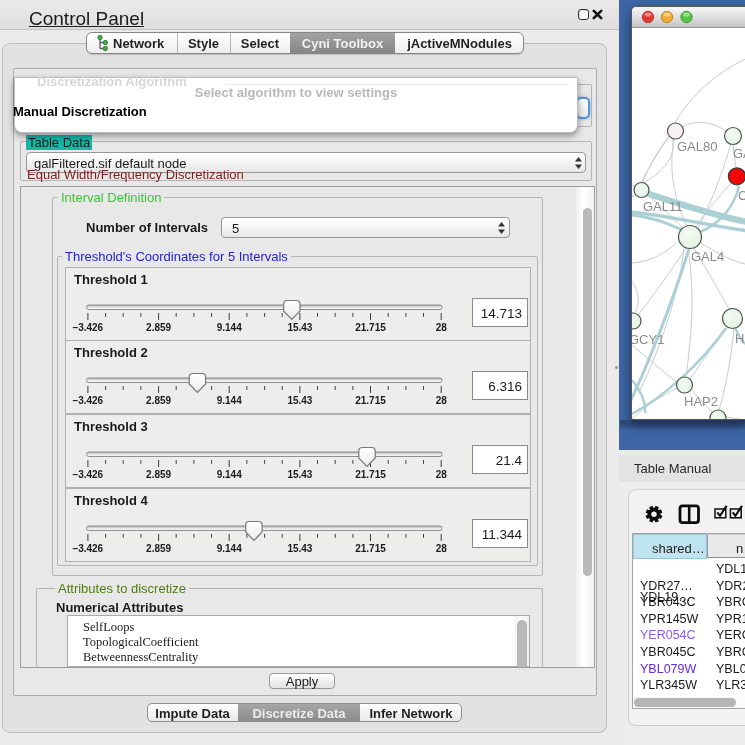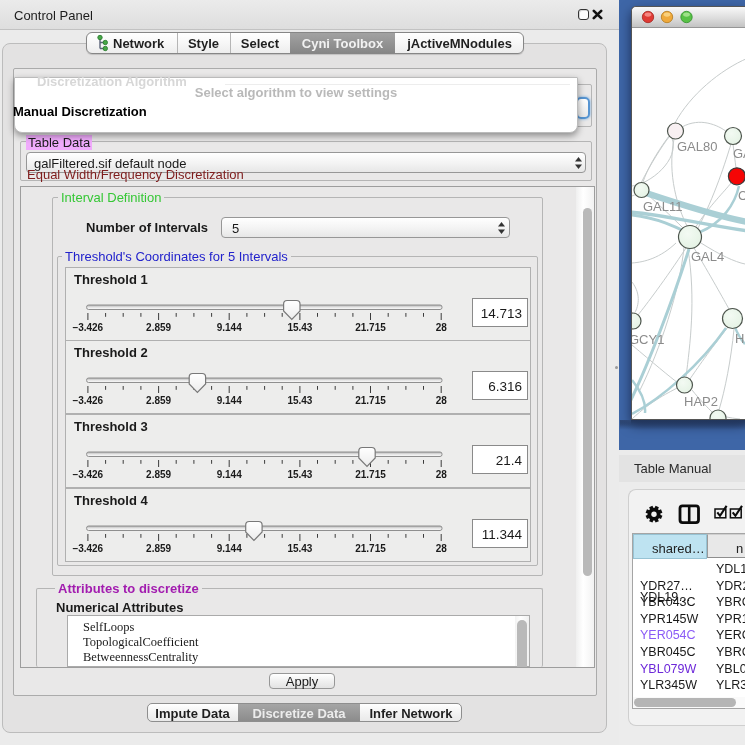--- a/index.html
+++ b/index.html
@@ -7,21 +7,21 @@
 body { position:relative; background:#ebebeb; overflow:hidden; font-size:13px; color:#1a1a1a; }
 .abs { position:absolute; }
 .combo { position:absolute; background:linear-gradient(#ffffff,#f3f3f3 55%,#e7e7e7); border:1px solid #979797; border-radius:4px; }
 .gbox { position:absolute; border:1px solid #b5b5b5; border-radius:2px; }
 .glabel { position:absolute; background:transparent; padding:0 3px; line-height:13px; }
 </style>
 </head>
 <body>
 
 <div class="abs" style="left:0;top:0;width:745px;height:30px;background:linear-gradient(#ebebeb,#dedede);border-bottom:1px solid #c2c2c2;"></div>
-<div class="abs" style="left:14px;top:8px;font-size:13px;color:#1c1c1c;">Control Panel</div>
+<div class="abs" style="left:29px;top:8px;font-size:19px;color:#1c1c1c;text-decoration:underline;">Control Panel</div>
 <div class="abs" style="left:578px;top:9px;width:11px;height:11px;border:1.5px solid #333;border-radius:3px;background:#fdfdfd;box-shadow:inset 1px 1px 0 rgba(0,0,0,0.15);"></div>
 <svg class="abs" style="left:592px;top:9px" width="11" height="11" viewBox="0 0 11 11">
     <path d="M1.8 1.8 L9.2 9.2 M9.2 1.8 L1.8 9.2" stroke="#111" stroke-width="2.6" stroke-linecap="round"></path>
   </svg>
 
 <div class="abs" style="left:2px;top:43px;width:605px;height:690px;background:#e3e2e2;border:1px solid #bcbcbc;border-radius:8px;"></div>
 
 <div class="abs" style="left:13px;top:68px;width:584px;height:628px;background:#e9e8e8;border:1px solid #ababab;border-radius:2px;"></div>
 
 <div class="abs" style="left:86px;top:32px;width:438px;height:22px;background:linear-gradient(#ffffff,#f7f7f7 50%,#ededed);border:1px solid #868686;border-radius:6px;box-shadow:0 1px 1px rgba(0,0,0,0.15);"></div>
@@ -47,21 +47,21 @@
 <div class="abs" style="left:37px;top:74px;width:200px;height:3px;overflow:hidden;z-index:4;"><span style="font-weight:bold;color:#555;">Discretization Algorithm</span></div>
 <div class="abs" style="left:37px;top:77px;width:200px;height:12px;overflow:hidden;z-index:6;">
     <div style="margin-top:-3px;font-weight:bold;color:#d7d7d7;">Discretization Algorithm</div>
   </div>
 <div class="abs" style="left:225px;top:84px;width:345px;height:1px;background:#ededed;z-index:6;"></div>
 <div class="abs" style="left:14px;top:85px;width:564px;text-align:center;font-weight:bold;color:#b9b9b9;z-index:6;">Select algorithm to view settings</div>
 <div class="abs" style="left:13px;top:104px;font-weight:bold;color:#000;z-index:6;">Manual Discretization</div>
 <div class="abs" style="left:27px;top:119px;color:#7f1d1d;z-index:6;margin-top:48px;">Equal Width/Frequency Discretization</div>
 
 <div class="gbox" style="left:20px;top:141px;width:572px;height:40px;"></div>
-<div class="abs" style="left:26px;top:135px;background:#f0abfc;padding:0 2px;">Table Data</div>
+<div class="abs" style="left:26px;top:135px;background:#14b8a6;padding:0 2px;">Table Data</div>
 <div class="combo" style="left:26px;top:152px;width:560px;height:21px;"></div>
 <div class="abs" style="left:34px;top:156px;">galFiltered.sif default node</div>
 <svg class="abs" style="left:574px;top:156px" width="9" height="14" viewBox="0 0 9 14">
     <path d="M4.5 1 L8 5.5 L1 5.5 Z" fill="#333"></path>
     <path d="M4.5 13 L1 8.5 L8 8.5 Z" fill="#333"></path>
   </svg>
 
 <div class="abs" style="left:20px;top:186px;width:575px;height:482px;border:1px solid #9d9d9d;background:#e9e8e8;"></div>
 <div class="abs" style="left:576px;top:187px;width:18px;height:480px;background:linear-gradient(90deg,#efefef,#ffffff 40%,#f2f2f2);"></div>
 <div class="abs" style="left:583px;top:208px;width:9px;height:368px;background:#b9b9b9;border-radius:5px;"></div>
@@ -258,21 +258,21 @@
     <text x="164.2" y="63.5" font-size="10" font-weight="bold" text-anchor="middle" fill="#1a1a1a">9.144</text>
     <text x="234.9" y="63.5" font-size="10" font-weight="bold" text-anchor="middle" fill="#1a1a1a">15.43</text>
     <text x="305.5" y="63.5" font-size="10" font-weight="bold" text-anchor="middle" fill="#1a1a1a">21.715</text>
     <text x="376.2" y="63.5" font-size="10" font-weight="bold" text-anchor="middle" fill="#1a1a1a">28</text>
 <path d="M180.7 37 Q180.7 33.5 184.2 33.5 L193.6 33.5 Q197.1 33.5 197.1 37 L197.1 44 L188.9 52.5 L180.7 44 Z" fill="url(#thg4)" stroke="#787878" stroke-width="1.2"></path>
 </svg>
 <div class="abs" style="left:472px;top:519px;width:56px;height:29px;background:#fff;border:1px solid #8a8a8a;"></div>
 <div class="abs" style="left:472px;top:527px;width:50px;text-align:right;font-size:13.5px;">11.344</div>
 
 <div class="gbox" style="left:36px;top:588px;width:507px;height:79px;border-bottom:none;"></div>
-<div class="glabel" style="left:55px;top:582px;background:#e9e8e8;color:#a21caf;font-weight:bold;">Attributes to discretize</div>
+<div class="glabel" style="left:55px;top:582px;background:#e9e8e8;color:#4d7c0f;">Attributes to discretize</div>
 <div class="abs" style="left:56px;top:600px;font-weight:bold;">Numerical Attributes</div>
 <div class="abs" style="left:67px;top:615px;width:448px;height:52px;background:#ffffff;border:1px solid #aaa;border-right:none;overflow:hidden;font-size:12.5px;">
   <div style="padding:4px 0 0 15px;line-height:15px;font-family:Liberation Serif, serif;">SelfLoops<br>TopologicalCoefficient<br>BetweennessCentrality</div>
 </div>
 <div class="abs" style="left:515px;top:615px;width:15px;height:52px;background:linear-gradient(90deg,#f2f2f2,#fff 40%,#f0f0f0);border:1px solid #aaa;border-left:none;"></div>
 <div class="abs" style="left:517px;top:620px;width:10px;height:47px;background:#b9b9b9;border-radius:5px 5px 0 0;"></div>
 
 <div class="abs" style="left:269px;top:673px;width:66px;height:16px;background:linear-gradient(#ffffff,#f0f0f0 50%,#e3e3e3);border:1px solid #979797;border-radius:4px;"></div>
 <div class="abs" style="left:269px;top:674px;width:66px;text-align:center;">Apply</div>
 

